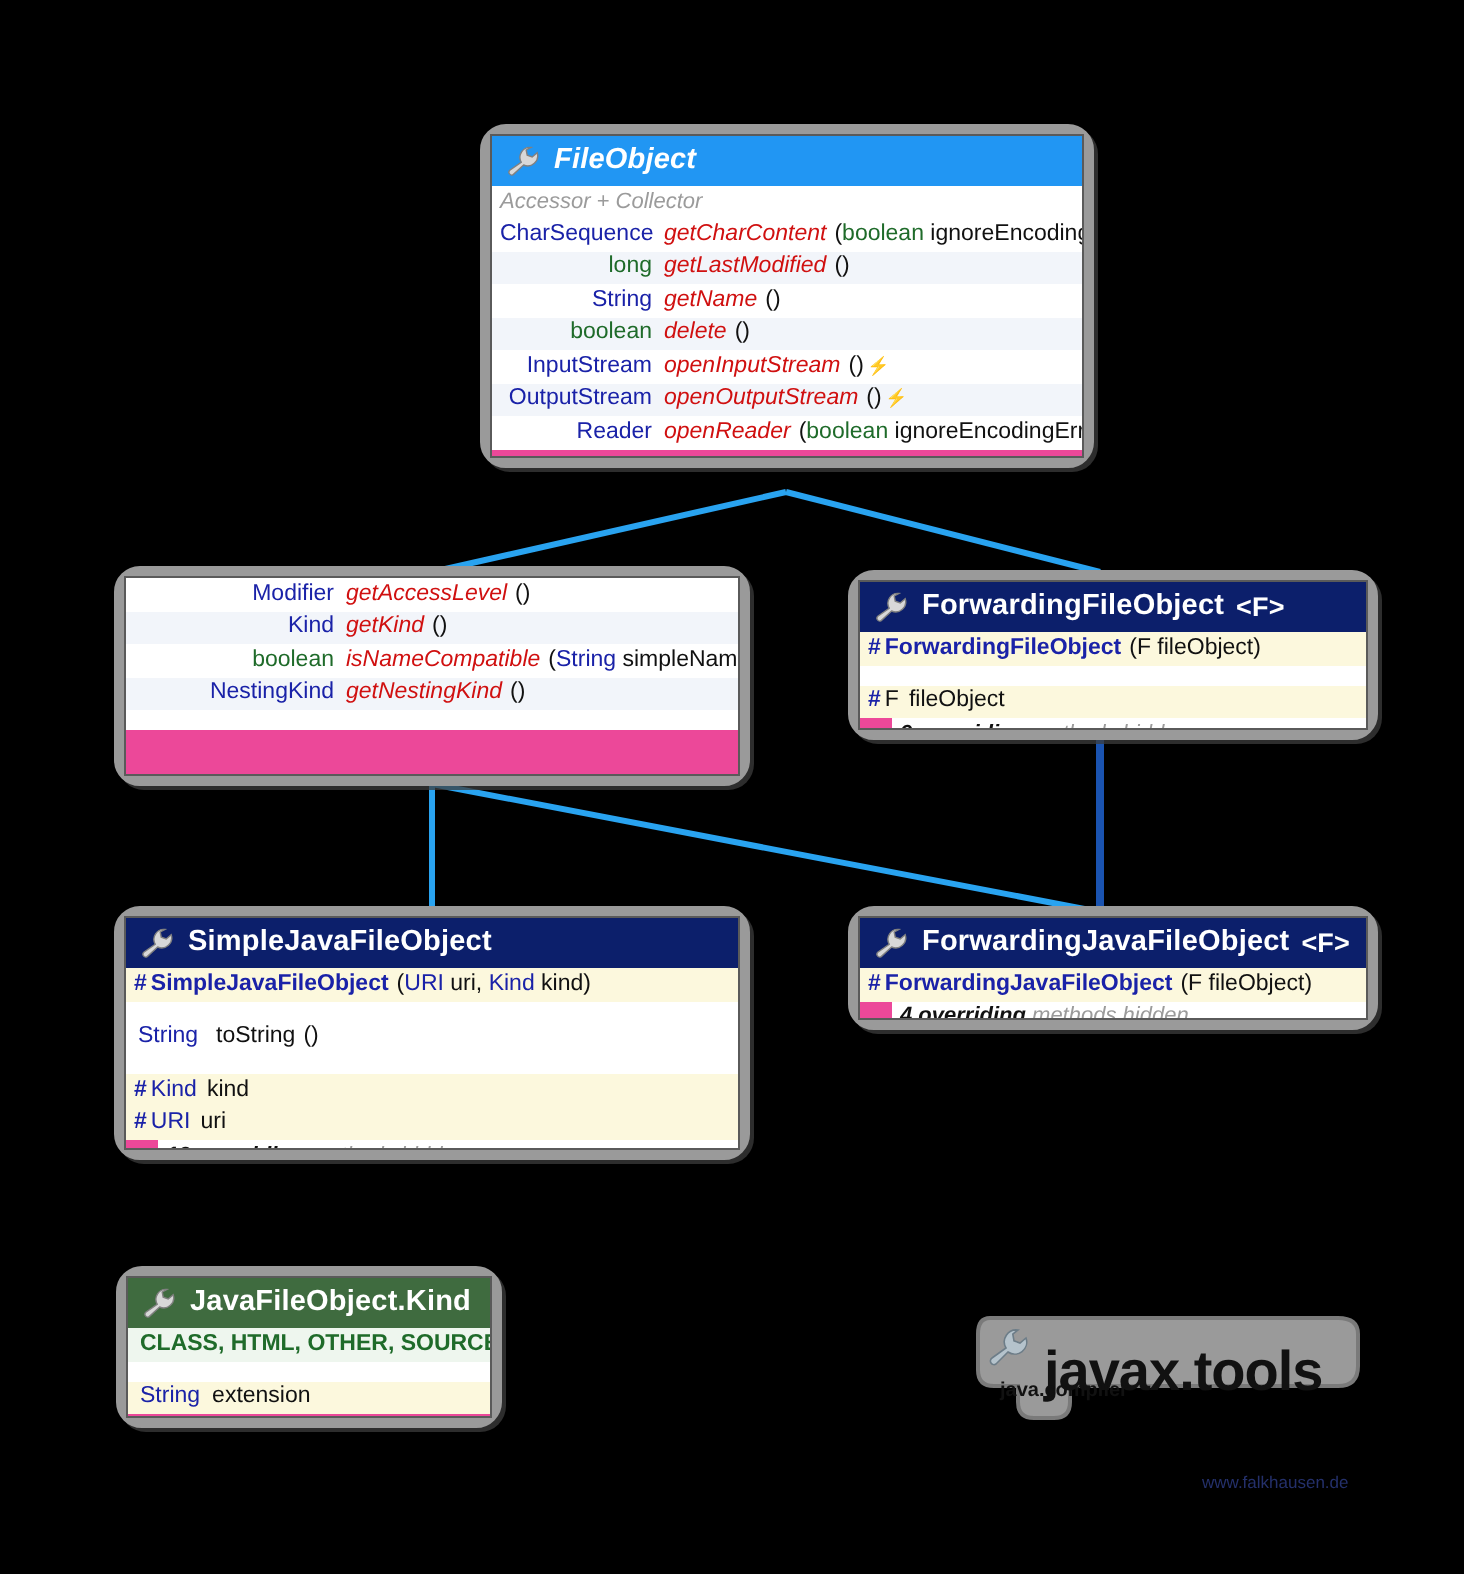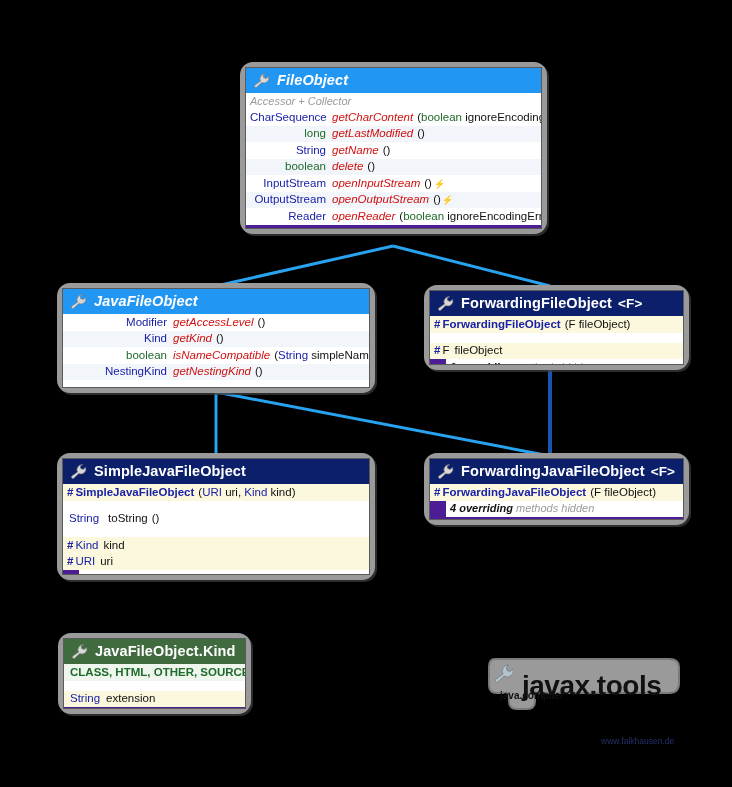--- a/index.html
+++ b/index.html
@@ -31,21 +31,21 @@
     border-radius: 13px;
     background: #9a9a9a;
     padding: 0;
     box-shadow: 2px 2px 0 rgba(60,60,60,0.75);
   }
   .cls-inner {
     box-sizing: border-box;
     width: 100%;
     height: 100%;
     border: 1px solid #5a5a5a;
-    background: #4c1d95;
+    background: #ec4899;
     overflow: hidden;
   }
 
   
   .hdr {
     display: flex;
     align-items: center;
     gap: 6px;
     padding: 4px 8px 5px 8px;
     color: #ffffff;
@@ -224,28 +224,20 @@
         <span class="mname-a">openReader</span>
         <span class="params" style="padding-left:4px;">(<span class="p-type-g">boolean</span> ignoreEncodingErrors)</span>
 
       </div>
 
     </div>
   </div>
 
   <div class="cls" style="left:57px; top:283px; width:318px; height:110px;">
     <div class="cls-inner">
-      <div class="hdr abstract">
-        <span class="wrench">
-          <svg viewBox="0 0 17 15" width="17" height="15" xmlns="http://www.w3.org/2000/svg">
-            <path d="M11.5 0.7 A5 5 0 0 0 6.6 8.1 L0.9 12.1 A1.4 1.4 0 0 0 2.6 14.3 L7.8 9.5 A5 5 0 0 0 14.6 3.4 L12.1 5.5 L9.6 4.6 L9.1 2.0 Z" fill="#d8d8d8" stroke="#808080" stroke-width="0.7"></path>
-          </svg>
-        </span>
-        <span>JavaFileObject</span>
-      </div>
 
       <div class="row">
         <span class="rtype t-blue" style="width:100px;">Modifier</span>
         <span class="mname-a">getAccessLevel</span>
         <span class="params" style="padding-left:4px;">()</span>
       </div>
 
       <div class="row alt">
         <span class="rtype t-blue" style="width:100px;">Kind</span>
         <span class="mname-a">getKind</span>
@@ -339,21 +331,21 @@
         <span class="t-blue">URI</span>
         <span class="t-black" style="padding-left:5px;">uri</span>
       </div>
 
       <div class="row hidden-note">
         <span class="hidden-txt"><span class="num">13 overriding</span><span class="gry">&nbsp;</span><span class="gry">methods hidden</span></span>
       </div>
     </div>
   </div>
 
-  <div class="cls" style="left:424px; top:453px; width:265px; height:72px;">
+  <div class="cls" style="left:424px; top:453px; width:265px; height:62px;">
     <div class="cls-inner">
       <div class="hdr concrete">
         <span class="wrench">
           <svg viewBox="0 0 17 15" width="17" height="15" xmlns="http://www.w3.org/2000/svg">
             <path d="M11.5 0.7 A5 5 0 0 0 6.6 8.1 L0.9 12.1 A1.4 1.4 0 0 0 2.6 14.3 L7.8 9.5 A5 5 0 0 0 14.6 3.4 L12.1 5.5 L9.6 4.6 L9.1 2.0 Z" fill="#d8d8d8" stroke="#808080" stroke-width="0.7"></path>
           </svg>
         </span>
         <span>ForwardingJavaFileObject</span>
         <span class="generic">&lt;F&gt;</span>
       </div>

